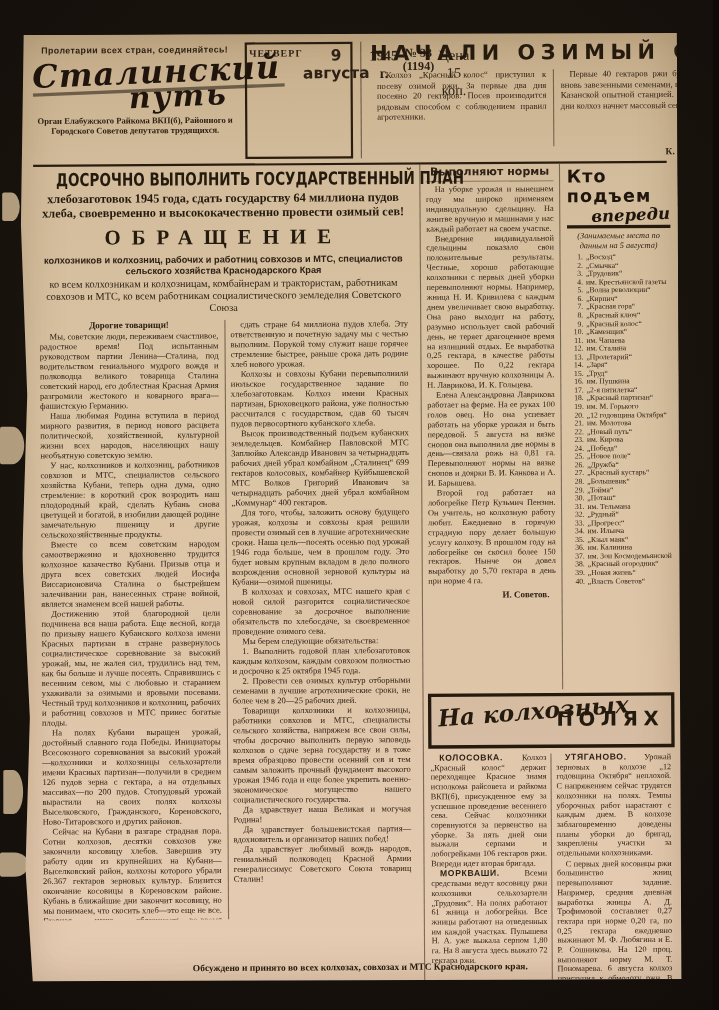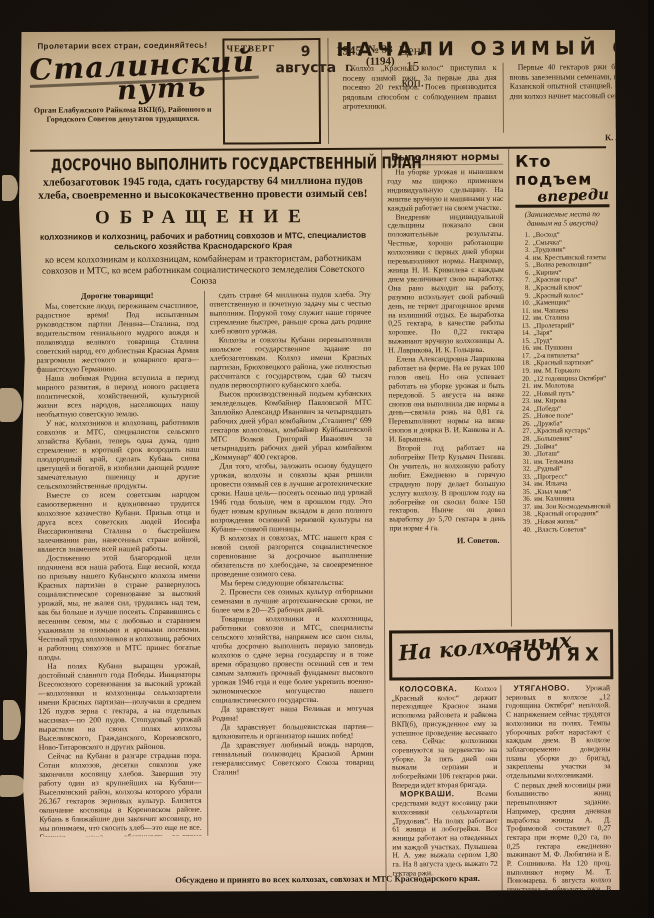--- a/index.html
+++ b/index.html
@@ -155,20 +155,21 @@
               </div>
           </div>
           <div class="a-col">
             <div>
                 <p>сдать стране 64 миллиона пудов хлеба. Эту ответственную и почетную задачу мы с честью выполним. Порукой тому служит наше горячее стремление быстрее, раньше срока дать родине хлеб нового урожая.</p>
                 <p>Колхозы и совхозы Кубани перевыполнили июльское государственное задание по хлебозаготовкам. Колхоз имени Красных партизан, Брюховецкого района, уже полностью рассчитался с государством, сдав 60 тысяч пудов первосортного кубанского хлеба.</p>
                 <p>Высок производственный подъем кубанских земледельцев. Комбайнер Павловской МТС Заплюйко Александр Иванович за четырнадцать рабочих дней убрал комбайном „Сталинец“ 699 гектаров колосовых, комбайнер Куйбышевской МТС Волков Григорий Иванович за четырнадцать рабочих дней убрал комбайном „Коммунар“ 400 гектаров.</p>
                 <p>Для того, чтобы, заложить основу будущего урожая, колхозы и совхозы края решили провести озимый сев в лучшие агротехнические сроки. Наша цель—посеять осенью под урожай 1946 года больше, чем в прошлом году. Это будет новым крупным вкладом в дело полного возрождения основной зерновой культуры на Кубани—озимой пшеницы.</p>
                 <p>В колхозах и совхозах, МТС нашего края с новой силой разгорится социалистическое соревнование за досрочное выполнение обязательств по хлебосдаче, за своевременное проведение озимого сева.</p>
                 <p>Мы берем следующие обязательства:</p>
+                <p>1. Выполнить годовой план хлебозаготовок каждым колхозом, каждым совхозом полностью и досрочно к 25 октября 1945 года.</p>
                 <p>2. Провести сев озимых культур отборными семенами в лучшие агротехнические сроки, не более чем в 20—25 рабочих дней.</p>
                 <p>Товарищи колхозники и колхозницы, работники совхозов и МТС, специалисты сельского хозяйства, напряжем все свои силы, чтобы досрочно выполнить первую заповедь колхозов о сдаче зерна государству и в тоже время образцово провести осенний сев и тем самым заложить прочный фундамент высокого урожая 1946 года и еще более укрепить военно-экономическое могущество нашего социалистического государства.</p>
                 <p>Да здравствует наша Великая и могучая Родина!</p>
                 <p>Да здравствует большевистская партия—вдохновитель и организатор наших побед!</p>
                 <p>Да здравствует любимый вождь народов, гениальный полководец Красной Армии генералиссимус Советского Союза товарищ Сталин!</p>
               </div>
           </div>
         </div>
       </div>
 

